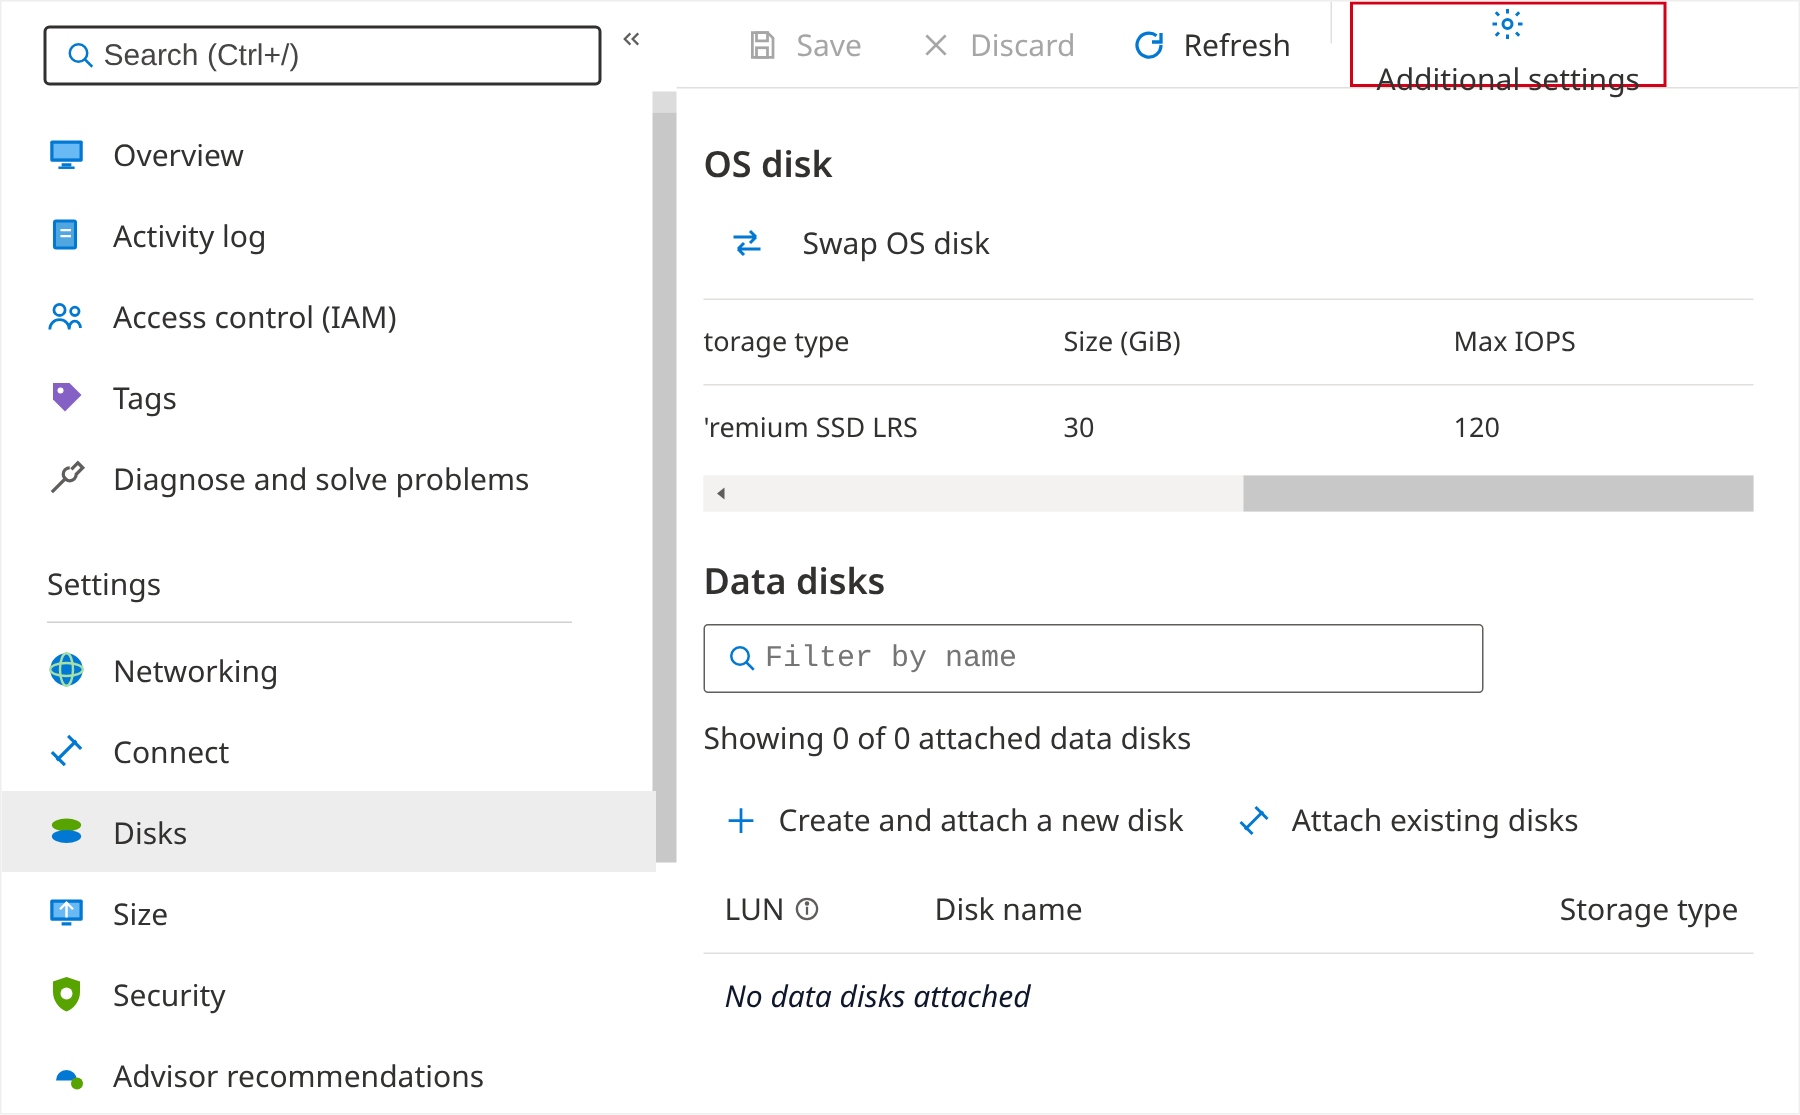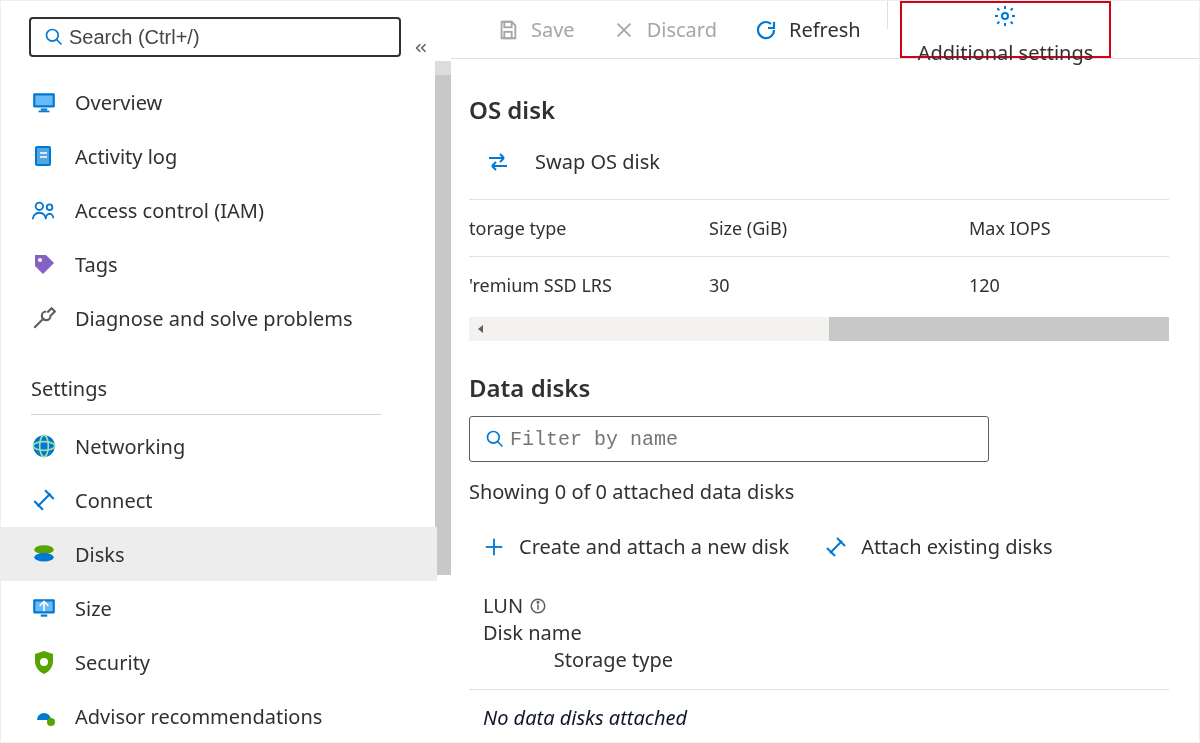--- a/index.html
+++ b/index.html
@@ -23,21 +23,21 @@
   
   .sidebar {
     width: 450px;
     border-right: 0;
     display: flex;
     flex-direction: column;
     position: relative;
   }
   .search-row {
     display: flex;
-    align-items: flex-end;
+    align-items: flex-start;
     padding: 16px 10px 18px 28px;
   }
   .search-box {
     flex: 1;
     display: flex;
     align-items: center;
     border: 2px solid #323130;
     border-radius: 4px;
     height: 40px;
     padding: 0 10px;
@@ -259,21 +259,20 @@
     font-size:20px;
     color:#323130;
     cursor:pointer;
   }
 
   .dd-head {
     display:flex;
     padding:18px 0 16px 14px;
     border-bottom:1px solid #e1dfdd;
     font-size:20px;
-    flex-direction:column;
   }
   .dd-col1 { width:140px; display:flex; align-items:center; gap:6px;}
   .dd-col2 { flex:1; }
   .dd-col3 { width:200px; text-align:right; padding-right:10px;}
 
   .empty-row {
     padding:14px 0 0 14px;
     font-style: italic;
     color:#0f172a;
     font-size:20px;

